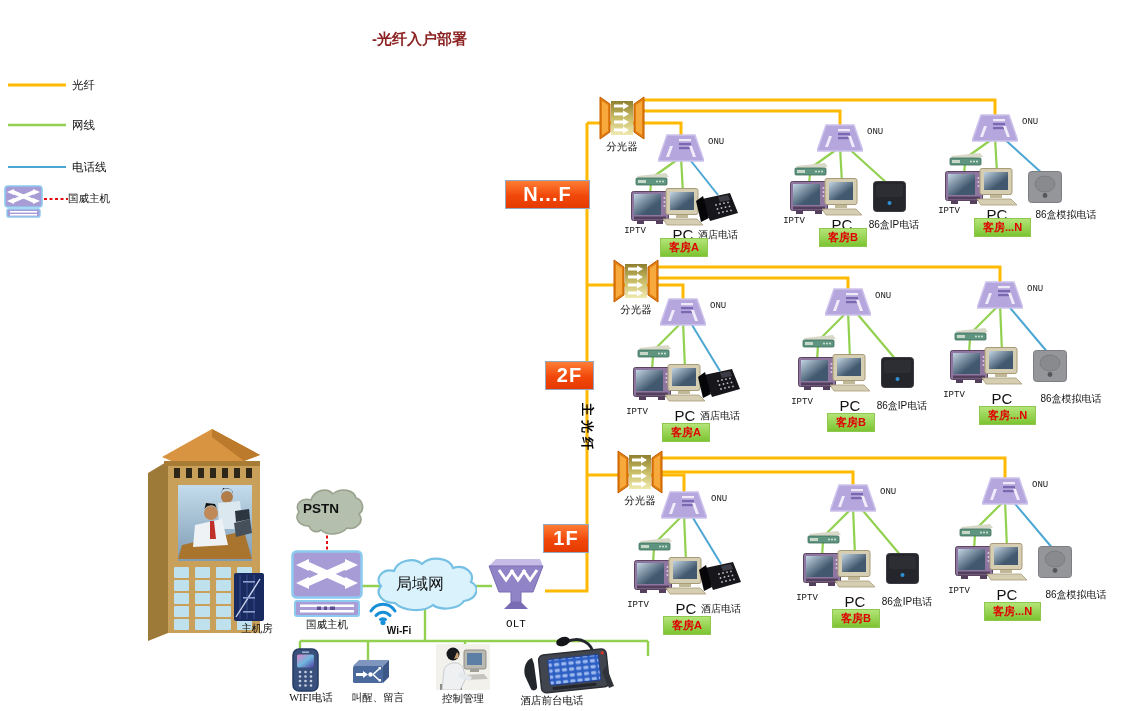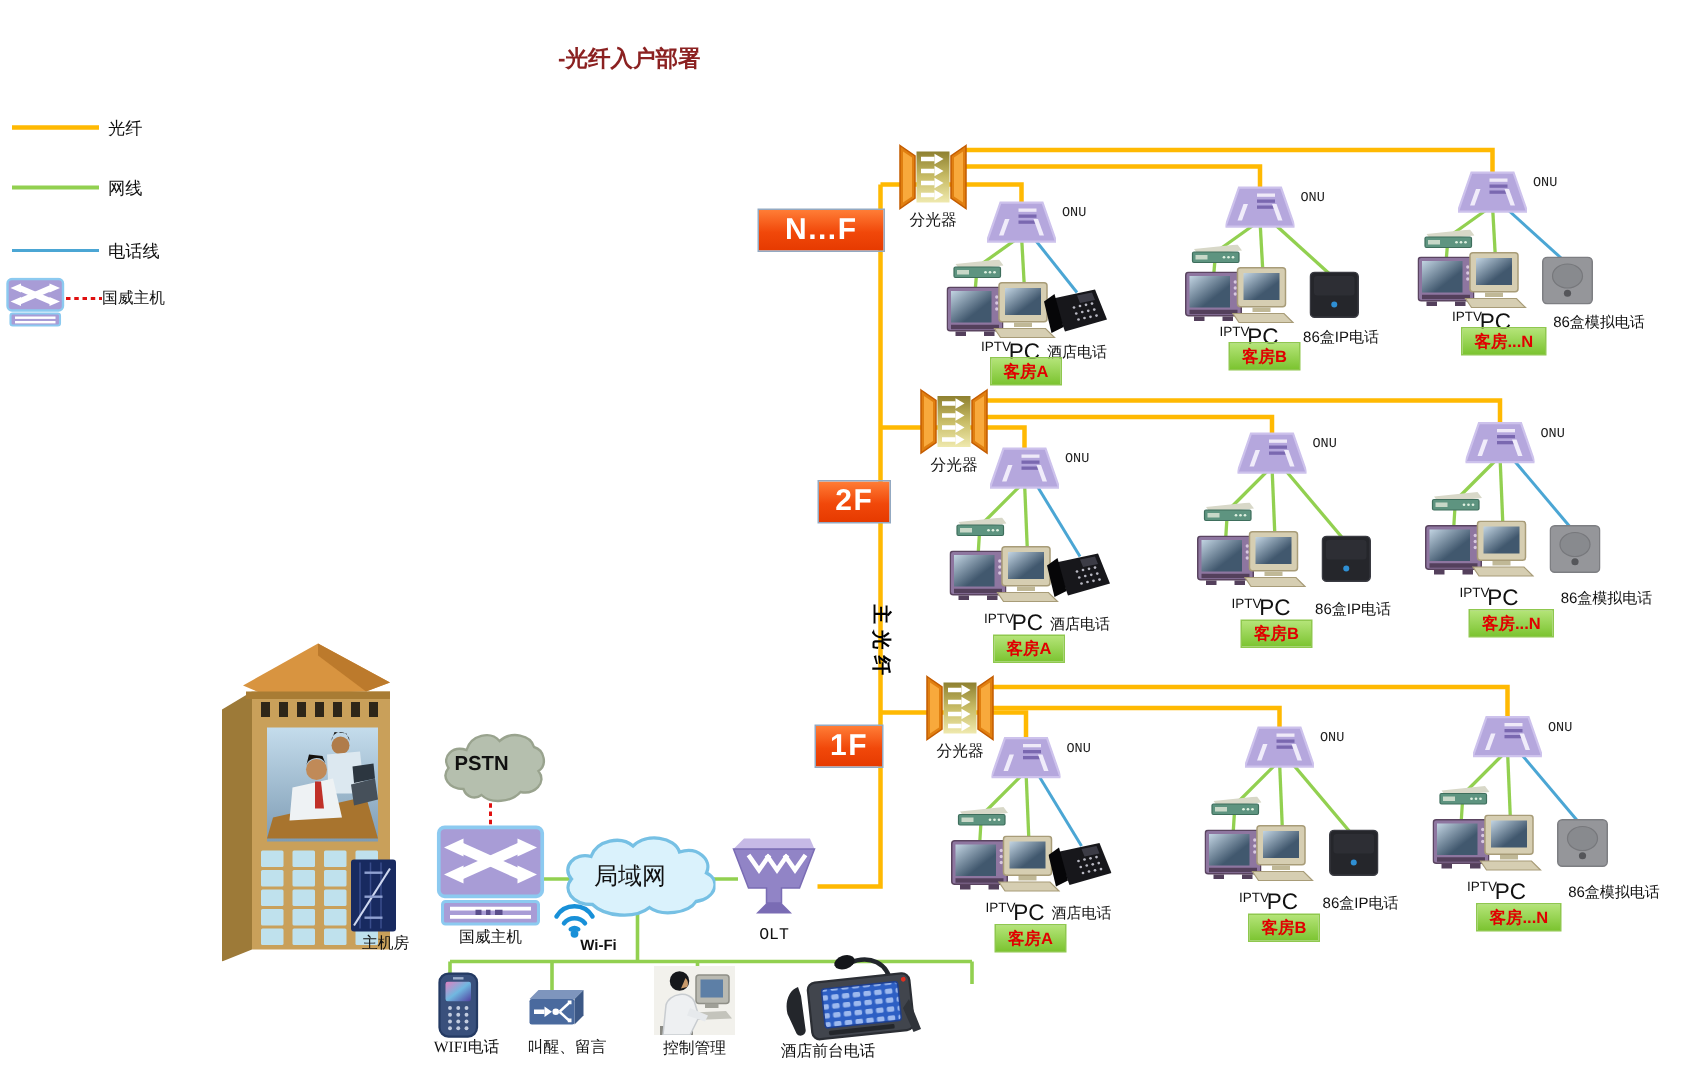--- a/index.html
+++ b/index.html
@@ -15,35 +15,35 @@
   
   .title{position:absolute;left:372px;top:30px;white-space:nowrap;display:flex;align-items:baseline;}
   .t-main{font-size:23px;font-weight:bold;color:#111;letter-spacing:1px;}
   .t-suffix{font-size:15px;font-weight:bold;color:var(--suffix);}
   
   .legend-label{position:absolute;font-size:11.5px;color:#111;}
   .leg-line{position:absolute;}
   
   .floor-tag{position:absolute;display:flex;align-items:center;justify-content:center;
      background:linear-gradient(180deg,#ff7d36 0%,#f1480a 55%,#e63a00 100%);
-     border:1px solid #93a9c2;color:#fff;font-weight:bold;font-size:20px;letter-spacing:1px;}
+     border:1px solid #93a9c2;color:#fff;font-weight:bold;font-size:20px;letter-spacing:1px;margin-top:41px;}
   
   .trunk-label{position:absolute;left:578px;top:403px;writing-mode:vertical-rl;text-orientation:sideways;
      font-size:13px;color:#000;letter-spacing:4px;font-weight:bold;font-family:"Liberation Serif",serif;}
   
   .room{position:absolute;width:200px;height:150px;}
   .room .dev{position:absolute;}
   .room-lines{position:absolute;left:0;top:0;}
   .rl-lan{stroke:var(--lan);stroke-width:2.2;}
   .rl-phone{stroke:var(--phone);stroke-width:2;}
   .onu-tag{position:absolute;left:112px;top:4px;font-size:9px;color:#222;
      font-family:"Liberation Mono",monospace;}
   .lbl{position:absolute;text-align:center;font-size:10px;color:#111;white-space:nowrap;
      font-family:Liberation Sans, sans-serif;}
-  .lbl-iptv{left:30px;width:48px;font-family:Liberation Sans, sans-serif;font-size:9px;text-align:right;}
+  .lbl-iptv{left:15px;width:48px;font-family:Liberation Mono, monospace;font-size:9px;}
   .lbl-pc{left:64px;width:46px;font-family:Liberation Sans, sans-serif;font-size:15px;}
   .lbl-phone.hotel{left:84px;width:76px;}
   .lbl-phone.box{left:84px;width:110px;}
   .lbl-phone.an{left:96px;width:120px;}
   .room-tag{position:absolute;left:64px;display:inline-block;padding:1px 8px;
      background:linear-gradient(180deg,#b4e478 0%,#7cc431 100%);border:1px solid #8fc84e;
      color:#e00000;font-weight:bold;font-size:11px;white-space:nowrap;}
   
   .splitter{position:absolute;width:60px;height:60px;}
   .splitter .sp-label{position:absolute;left:-8px;top:45px;width:62px;text-align:center;

